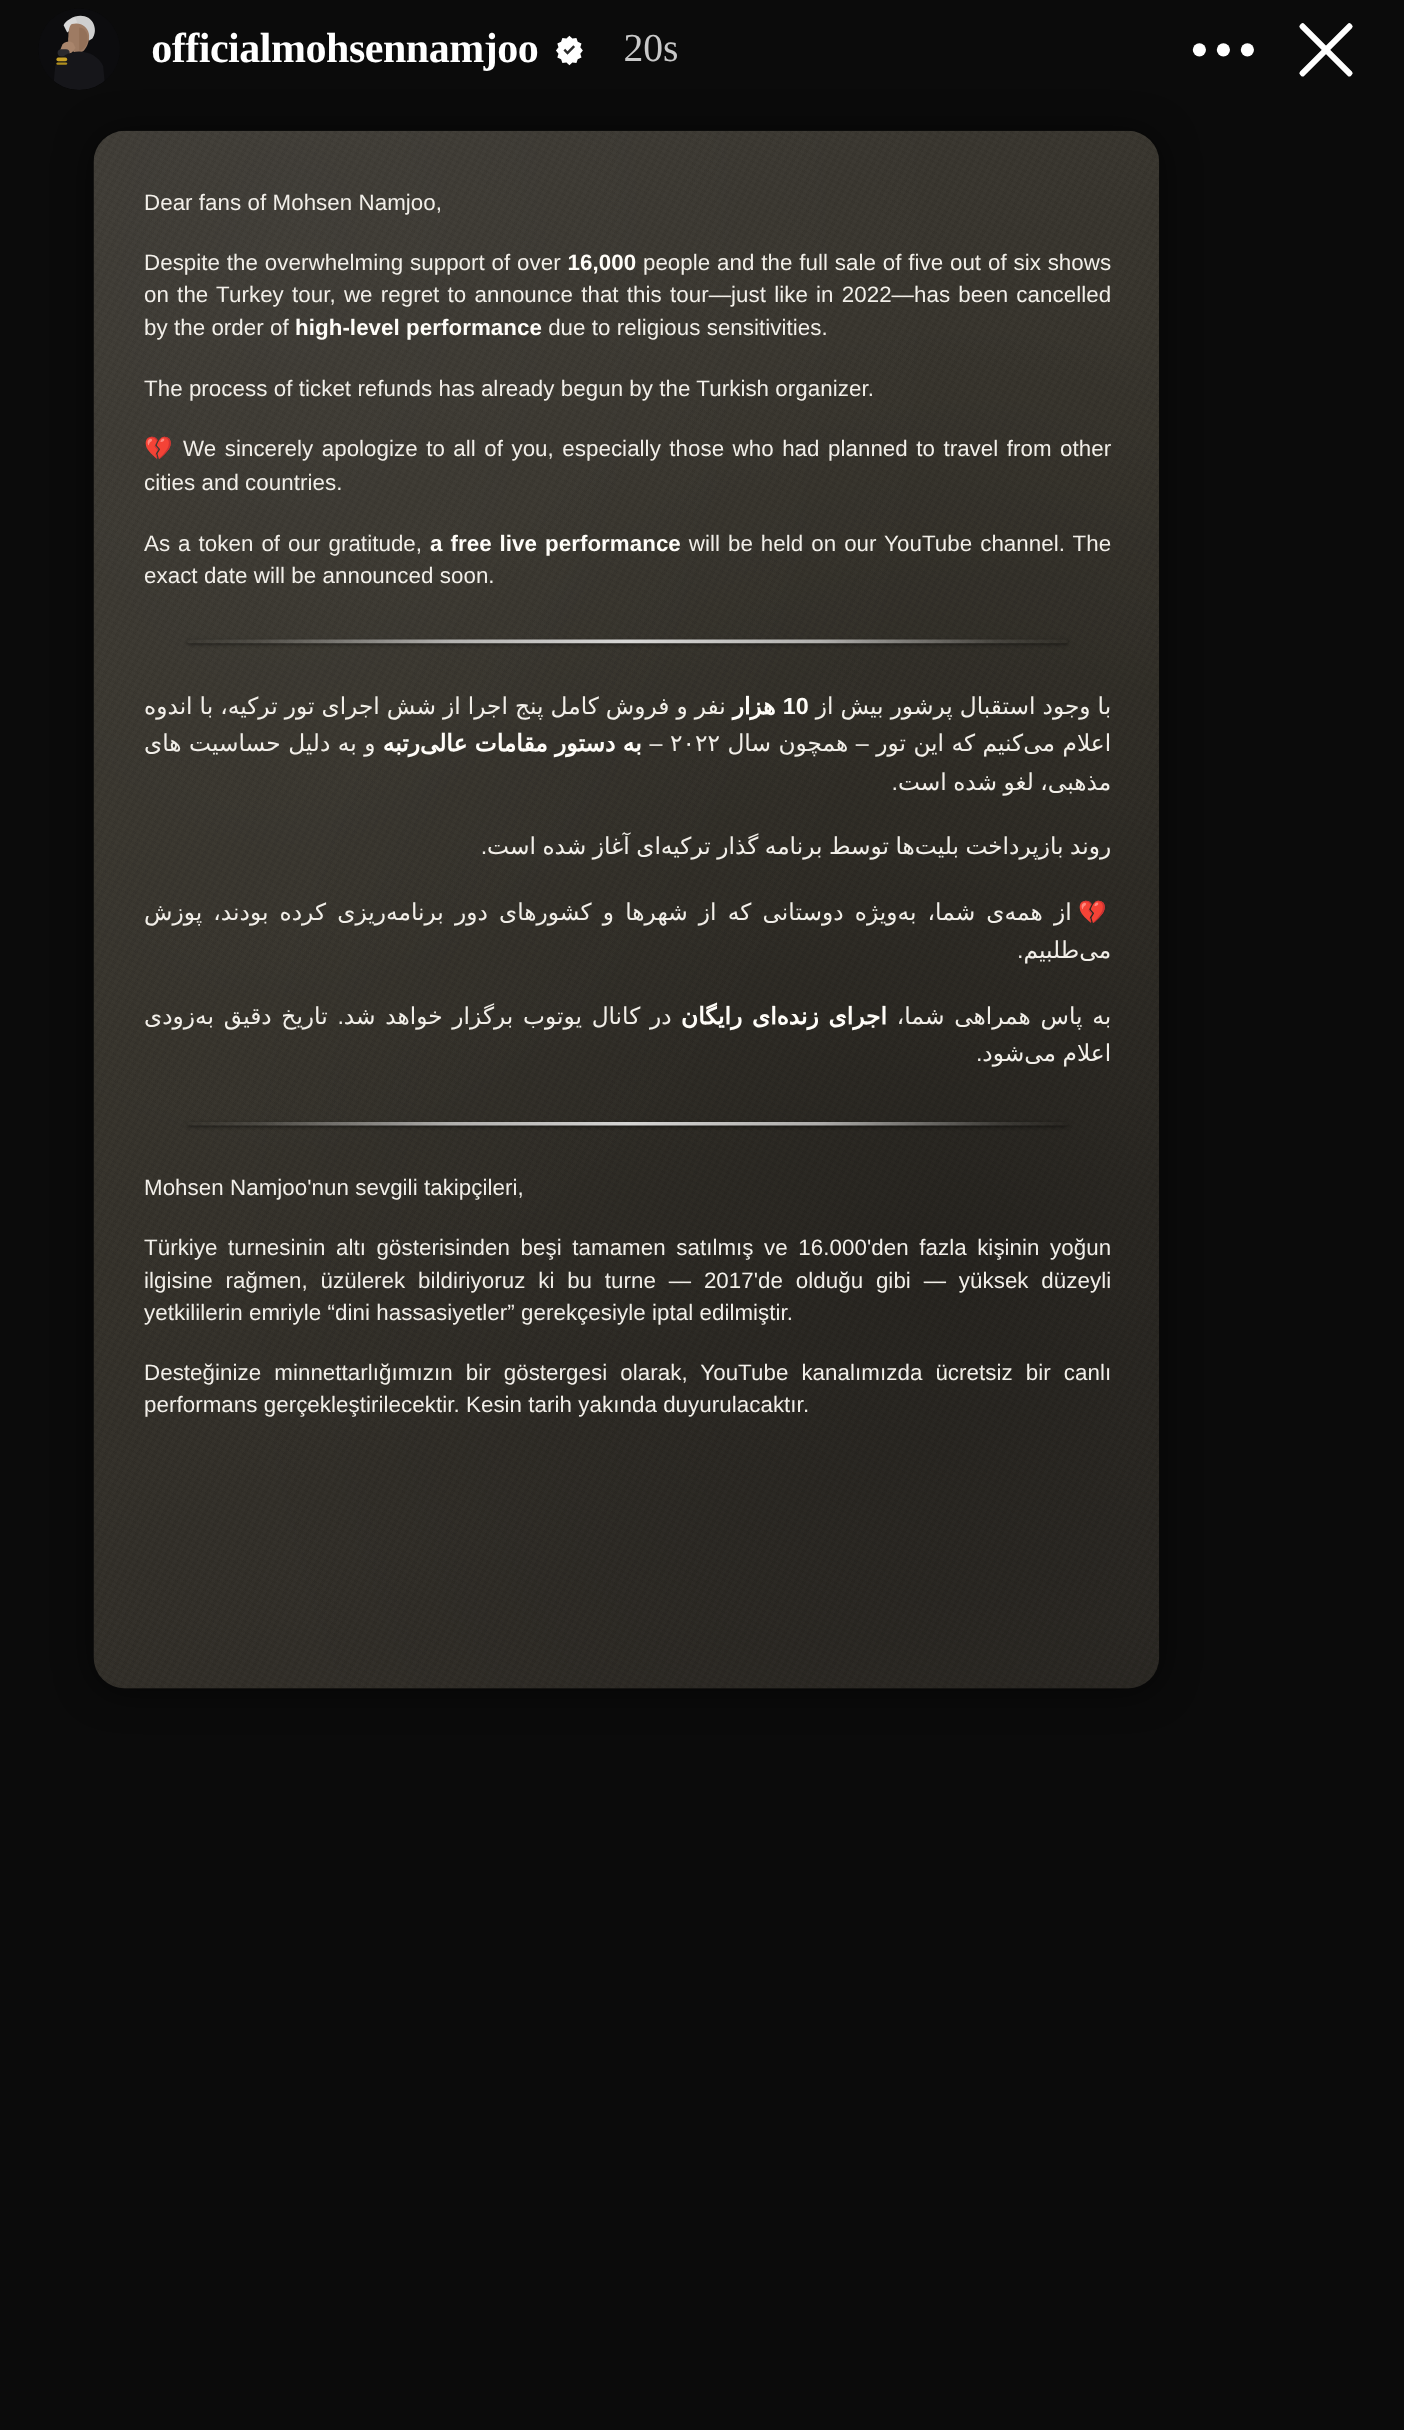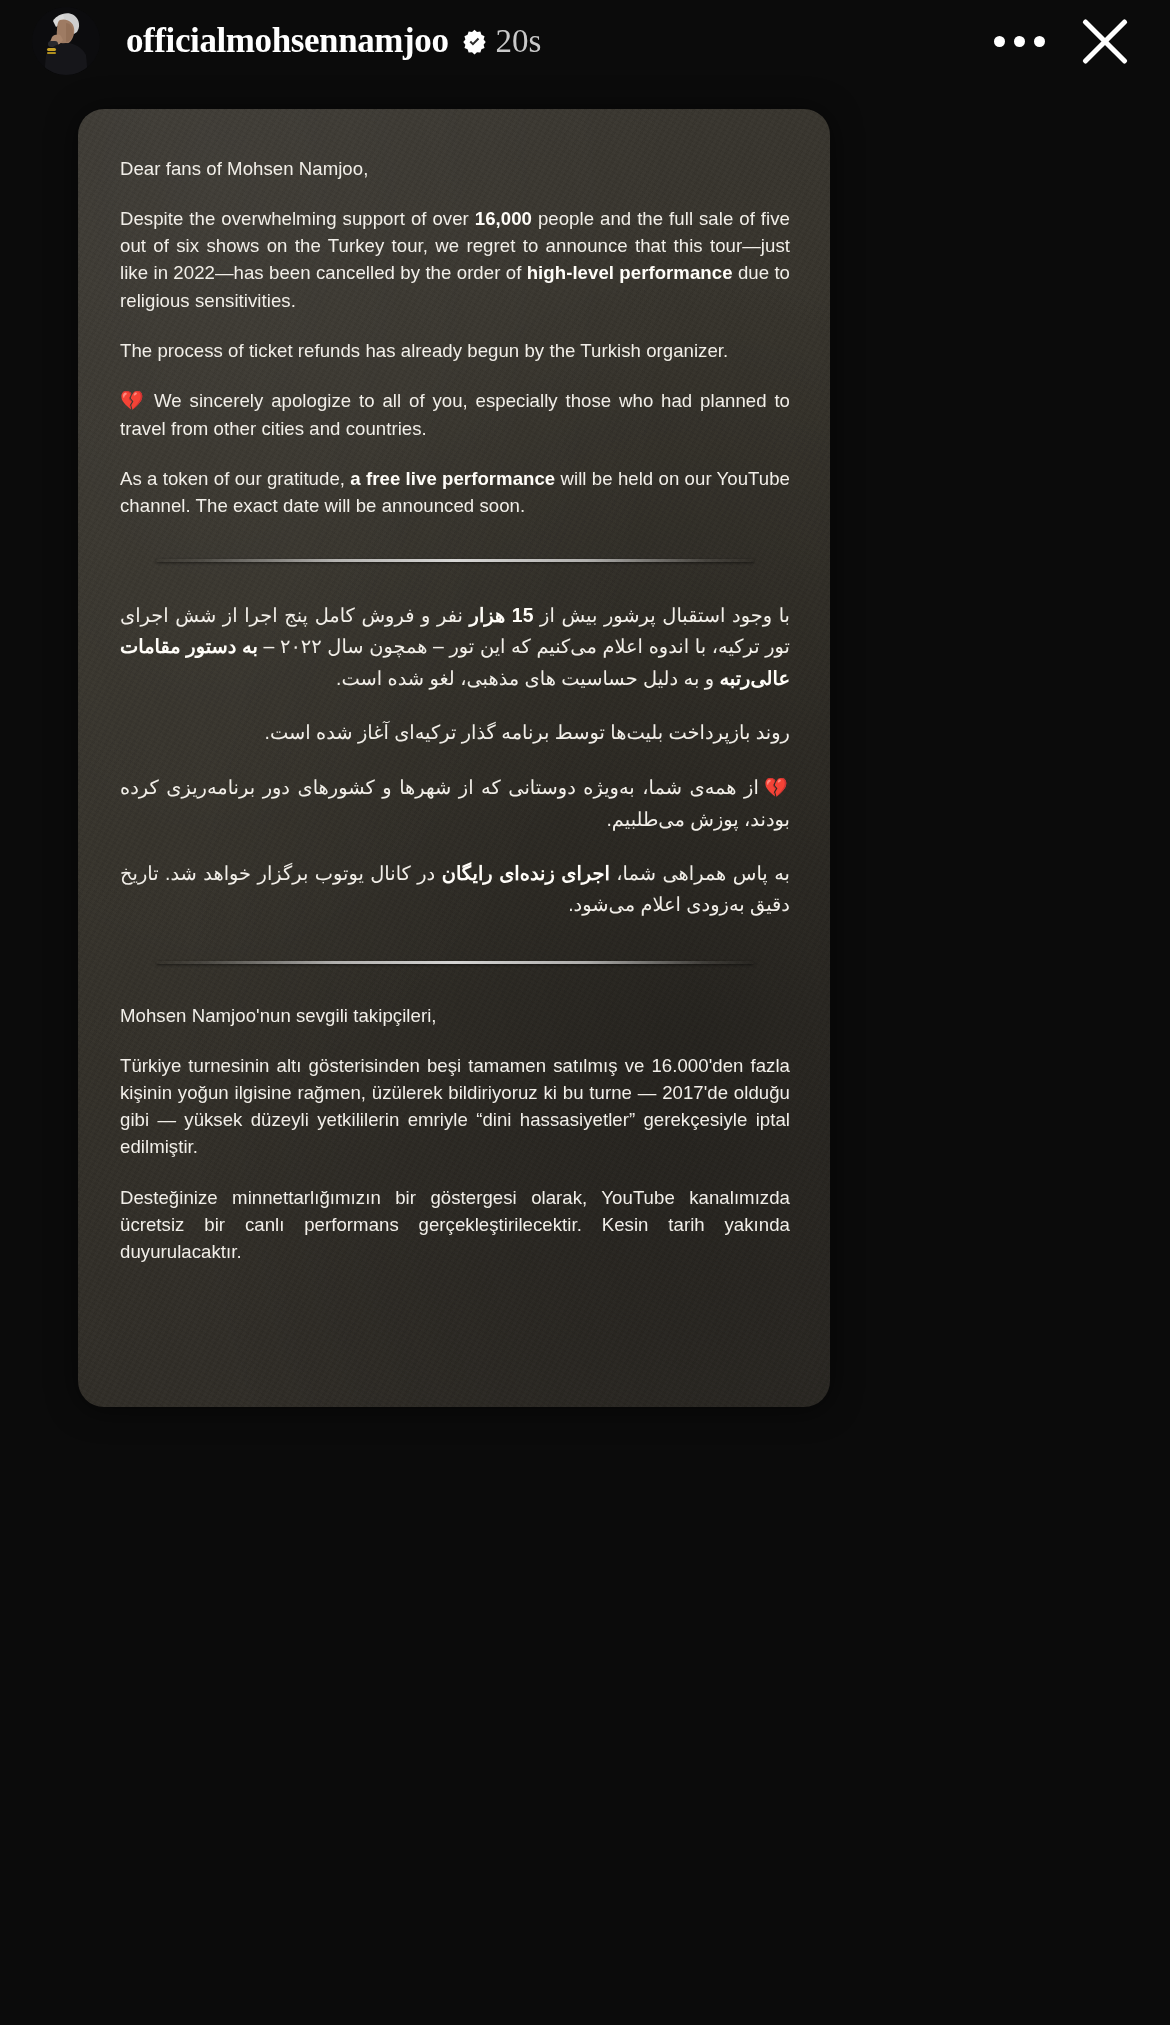--- a/index.html
+++ b/index.html
@@ -30,21 +30,21 @@
     font-size:35px; font-weight:600; color:#ffffff;
     margin-left:26px; letter-spacing:-0.4px;
     white-space:nowrap;
   }
   .verified{
     margin-left:12px; width:27px; height:27px; flex:0 0 27px;
     display:flex; align-items:center; justify-content:center;
   }
   .verified svg{ display:block; }
   .timestamp{
-    font-size:33px; color:#c9c9c9; margin-left:8px; font-weight:400;
+    font-size:33px; color:#c9c9c9; margin-left:32px; font-weight:400;
     white-space:nowrap;
   }
   .hdr-spacer{ flex:1 1 auto; }
   .more-btn{
     width:62px; height:62px; display:flex; align-items:center;
     justify-content:center; gap:9px; margin-right:18px;
   }
   .more-btn i{ display:block; width:11px; height:11px; border-radius:50%; background:#fff; }
   .close-btn{
     width:74px; height:74px; position:relative; margin-right:6px;
@@ -52,21 +52,21 @@
   .close-btn:before,.close-btn:after{
     content:""; position:absolute; left:7px; top:35px;
     width:60px; height:5px; background:#fff; border-radius:2px;
   }
   .close-btn:before{ transform:rotate(45deg); }
   .close-btn:after{ transform:rotate(-45deg); }
 
   
   .card{
     position:absolute; left:78px; top:109px;
-    width:752px; height:1298px;
+    width:888px; height:1298px;
     border-radius:26px;
     background:#35322c;
     background-image:
       radial-gradient(ellipse at 18% 8%, rgba(255,255,255,.035), transparent 55%),
       radial-gradient(ellipse at 82% 72%, rgba(0,0,0,.25), transparent 60%),
       repeating-linear-gradient(27deg, rgba(255,255,255,.012) 0 2px, rgba(0,0,0,.012) 2px 4px),
       repeating-linear-gradient(118deg, rgba(255,255,255,.010) 0 3px, rgba(0,0,0,.010) 3px 6px),
       linear-gradient(160deg,#3a3731 0%, #343129 48%, #2e2b25 100%);
     box-shadow:0 2px 30px rgba(0,0,0,.55);
     padding:46px 40px 40px 42px;
@@ -171,21 +171,21 @@
 
     <p class="p"><span class="emj">💔</span><span> We sincerely apologize to all of you, especially those who had planned to travel from other cities and countries.</span></p>
 
     <p class="p"><span>As a token of our gratitude, </span><b>a free live performance</b><span> will be held on our YouTube channel. The exact date will be announced soon.</span></p>
   </div>
 
   <div class="divider"></div>
 
   <div class="blk rtl">
 
-    <p class="p"><span>با وجود استقبال پرشور بیش از </span><b>15 هزار</b><span> نفر و فروش کامل پنج اجرا از شش اجرای تور ترکیه، با اندوه اعلام می‌کنیم که این تور – همچون سال ۲۰۲۲ – </span><b>به دستور مقامات عالی‌رتبه</b><span> و به دلیل حساسیت های مذهبی، لغو شده است.</span></p>
+    <p class="p"><span>با وجود استقبال پرشور بیش از </span><b>10 هزار</b><span> نفر و فروش کامل پنج اجرا از شش اجرای تور ترکیه، با اندوه اعلام می‌کنیم که این تور – همچون سال ۲۰۲۲ – </span><b>به دستور مقامات عالی‌رتبه</b><span> و به دلیل حساسیت های مذهبی، لغو شده است.</span></p>
 
     <p class="p">روند بازپرداخت بلیت‌ها توسط برنامه گذار ترکیه‌ای آغاز شده است.</p>
 
     <p class="p"><span class="emj">💔</span><span> از همه‌ی شما، به‌ویژه دوستانی که از شهرها و کشورهای دور برنامه‌ریزی کرده بودند، پوزش می‌طلبیم.</span></p>
 
     <p class="p"><span>به پاس همراهی شما، </span><b>اجرای زنده‌ای رایگان</b><span> در کانال یوتوب برگزار خواهد شد. تاریخ دقیق به‌زودی اعلام می‌شود.</span></p>
   </div>
 
   <div class="divider"></div>
 

